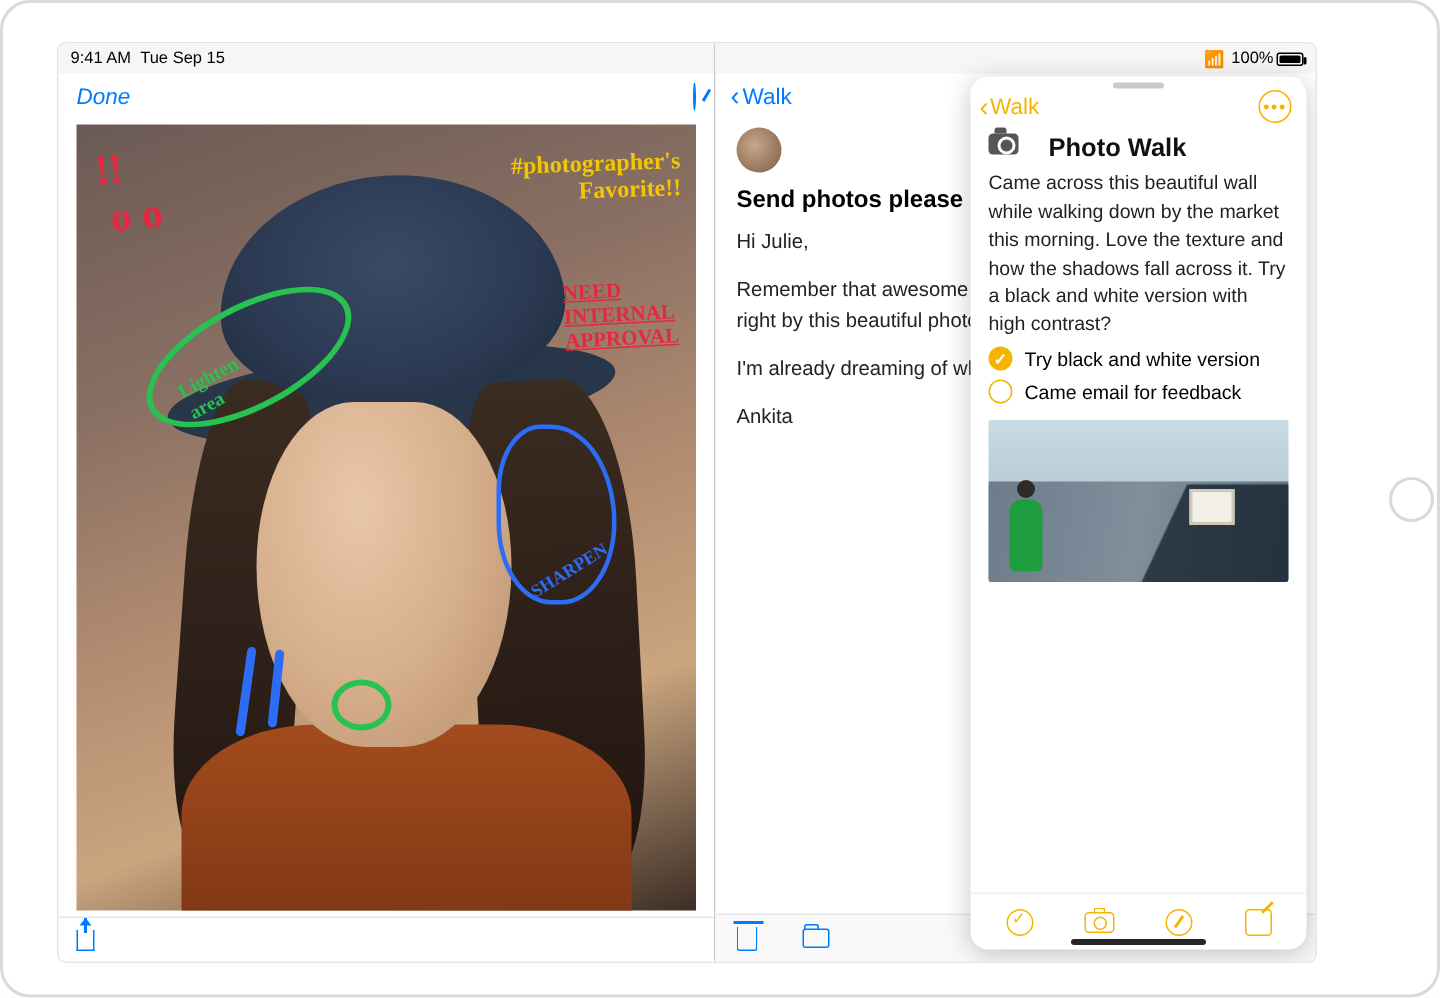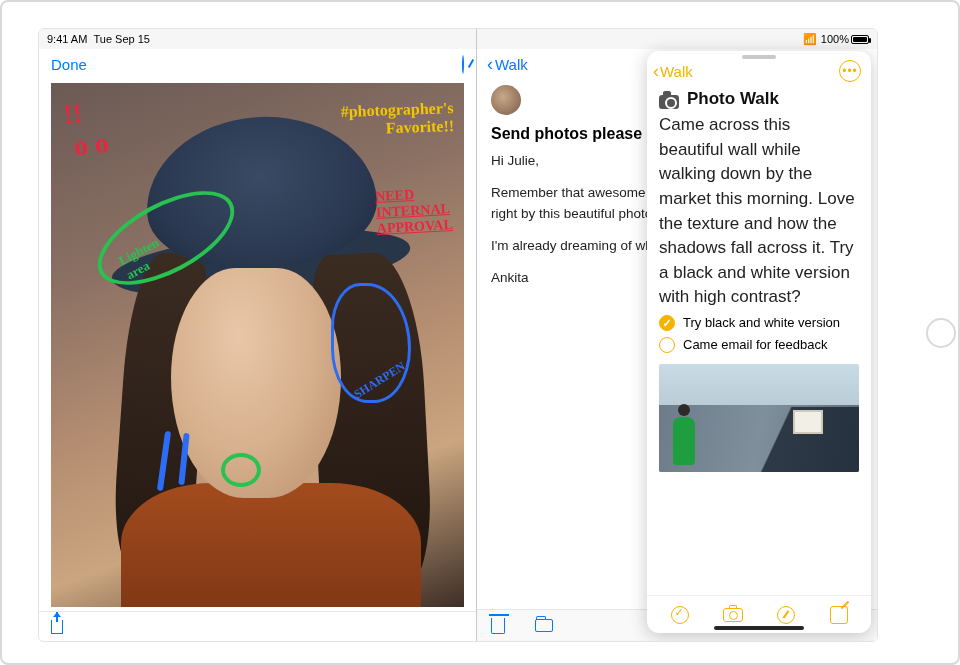--- a/index.html
+++ b/index.html
@@ -9,21 +9,21 @@
     width: 960px;
     height: 665px;
     position: relative;
     overflow: hidden;
   }
   .device-frame {
     position: absolute;
     top: 0; left: 0;
     width: 960px; height: 665px;
     border: 2px solid #d9d9d9;
-    border-radius: 8px;
+    border-radius: 20px;
     background: #fff;
     box-shadow: inset 0 0 0 14px #fff;
   }
   .screen {
     position: absolute;
     top: 26px; left: 36px;
     width: 840px; height: 614px;
     border-radius: 6px;
     background: #fafafa;
     display: flex;
@@ -66,21 +66,21 @@
     background: #fff;
   }
   .left-toolbar {
     height: 30px;
     display: flex;
     justify-content: space-between;
     align-items: center;
     padding: 0 12px;
     font-size: 15px;
   }
-  .left-toolbar .done { color: #007aff; font-weight:400; }
+  .left-toolbar .done { color: #007aff; font-weight:400;font-style:italic; }
   .left-toolbar .markup-icon { color:#007aff; }
   .photo-area {
     flex: 1;
     position: relative;
     margin: 4px 12px 4px 12px;
     background: linear-gradient(160deg,#6b5a55 0%, #8a7063 30%, #b48d71 55%, #caa57f 75%, #3d2e26 100%);
     overflow: hidden;
   }
   
   .hat {
@@ -158,27 +158,27 @@
     overflow:hidden;
   }
   .grabber { position:absolute; top:4px; left:50%; transform:translateX(-50%); width:34px; height:4px; background:#c9c9c9; border-radius:3px;}
   .notes-top {
     height:34px; display:flex; align-items:center; justify-content:space-between;
     padding: 6px 10px 0 6px; font-size:15px;
   }
   .notes-back { color:#f5b400; display:flex; align-items:center; gap:1px;}
   .notes-back .chev { font-size:18px; }
   .notes-more { width:22px; height:22px; border:1.5px solid #f5b400; border-radius:50%; color:#f5b400; display:flex; align-items:center; justify-content:center; font-size:12px; letter-spacing:1px;}
-  .notes-title-row { display:flex; align-items:flex-end; gap:8px; padding: 4px 12px 2px 12px;}
+  .notes-title-row { display:flex; align-items:flex-start; gap:20px; padding: 4px 12px 2px 12px;}
   .cam-ico { width:20px; height:14px; background:#555; border-radius:3px; position:relative;}
   .cam-ico::before { content:""; position:absolute; top:-4px; left:4px; width:8px; height:4px; background:#555; border-radius:2px 2px 0 0;}
   .cam-ico::after { content:""; position:absolute; top:2px; left:6px; width:8px; height:8px; border:2px solid #fff; border-radius:50%;}
   .notes-title { font-size:17px; font-weight:700; color:#111;}
-  .notes-body { padding: 2px 12px; font-size:17px; line-height:1.45; color:#222;}
-  .check-row { display:flex; gap:8px; padding:3px 12px; font-size:13px;}
+  .notes-body { padding: 2px 12px; font-size:13px; line-height:1.45; color:#222;}
+  .check-row { display:flex; align-items:center; gap:8px; padding:3px 12px; font-size:13px;}
   .check { width:16px; height:16px; border-radius:50%; border:1.5px solid #f5b400; display:inline-flex; align-items:center; justify-content:center; flex-shrink:0;}
   .check.done { background:#f5b400; }
   .check.done::after { content:"✓"; color:#fff; font-size:11px; font-weight:700;}
   .note-photo {
     margin: 8px 12px; height:108px; border-radius:2px; overflow:hidden;
     background: linear-gradient(180deg,#c9dbe4 0%, #b9ccd5 40%, #8899a4 40%, #7a8a96 100%);
     position:relative;
   }
   .note-photo .wall { position:absolute; bottom:0; left:0; right:0; height:62%; background:linear-gradient(100deg,#6d7c8a 0%, #7f8f9c 50%, #5e6c79 100%);}
   .note-photo .window { position:absolute; top:46px; right:36px; width:30px; height:24px; background:#f2efe7; border:2px solid #cfc9b8;}

